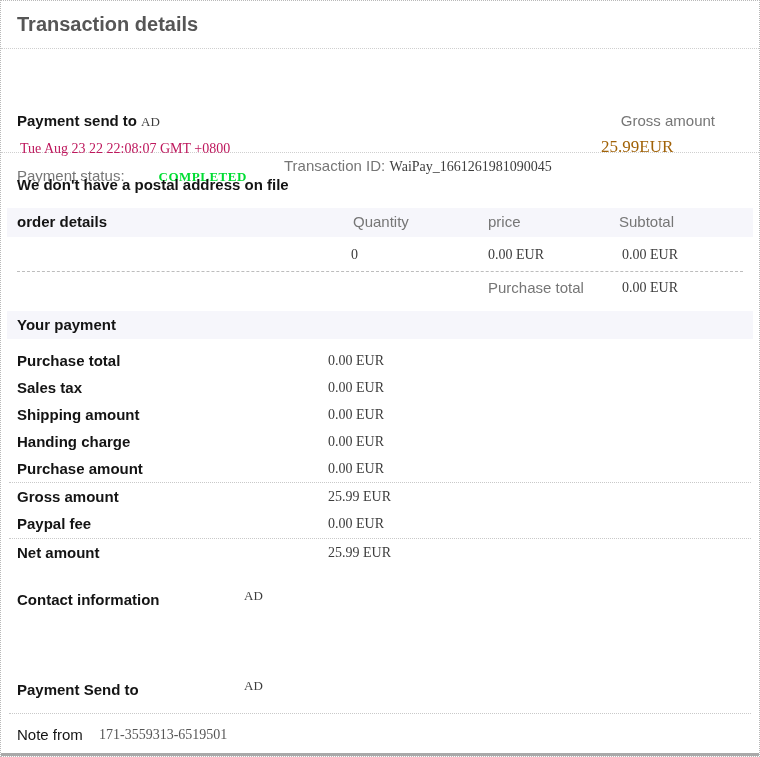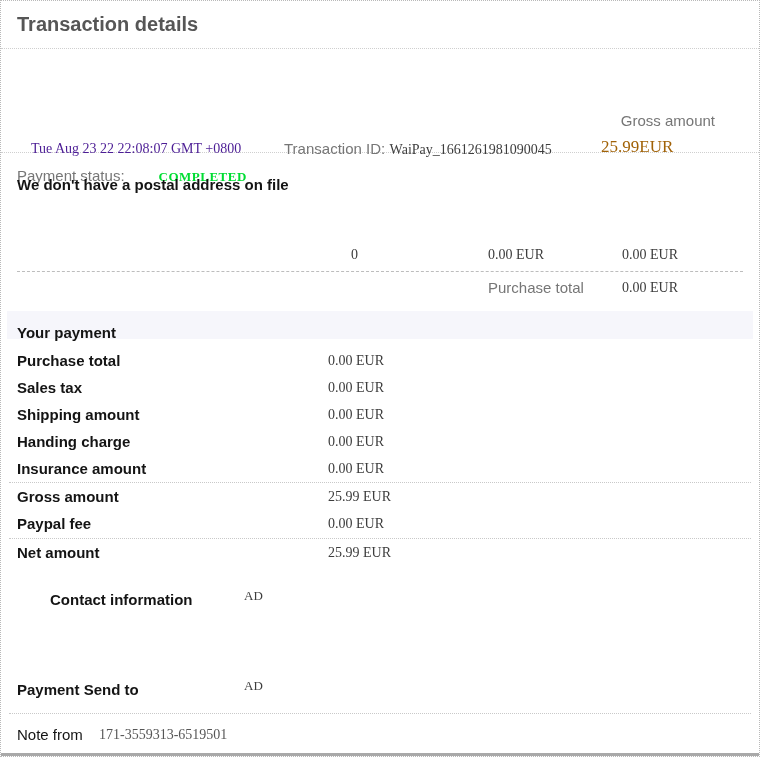--- a/index.html
+++ b/index.html
@@ -32,22 +32,22 @@
     position:absolute; top:48px; left:0; right:0; height:104px;
     border-bottom:1px dotted #cfcfcf;
   }
   .lbl-bold { font-size:15px; font-weight:bold; color:#141414; }
   .lbl-gray { font-size:15px; color:#767676; }
   .val-serif { font-family:"Liberation Serif", serif; font-size:14px; color:#3d3d3d; }
 
   .sendto { position:absolute; left:16px; top:63px; }
   .sendto .name { font-family:"Liberation Serif", serif; font-weight:normal; font-size:13px; color:#3d3d3d; margin-left:4px; }
   .gross-label { position:absolute; top:63px; right:44px; }
-  .txn-date { position:absolute; left:30px; top:92px; font-size:14px; color:#4c1d95; }
-  .txn-id { position:absolute; left:283px; top:91px; }
+  .txn-date { position:absolute; left:19px; top:92px; font-size:14px; color:#be185d; }
+  .txn-id { position:absolute; left:283px; top:108px; }
   .txn-id .id-val { font-family:"Liberation Serif", serif; font-size:14px; color:#3d3d3d; }
   .gross-value { position:absolute; left:600px; top:88px; font-size:17px; color:#a16207; }
   .status-line { position:absolute; left:16px; top:118px; }
   .status-line .badge {
     font-family:"Liberation Serif", serif; font-weight:bold;
     font-size:13px; color:#00dd33; margin-left:34px; letter-spacing:0.5px;
   }
 
   
   .notice { position:absolute; left:16px; top:175px; font-size:15px; font-weight:bold; color:#141414; }
@@ -71,28 +71,28 @@
   .sep-dotted { position:absolute; left:8px; right:8px; border-top:1px dotted #c9c9c9; }
 
   .ptotal-label { position:absolute; left:487px; top:278px; }
   .ptotal-value { position:absolute; left:621px; top:279px; }
 
   
   .yp-head {
     position:absolute; top:310px; left:6px; right:6px; height:28px;
     background:#f6f6fb;
   }
-  .yp-head .t-title { position:absolute; left:10px; top:5px; font-size:15px; font-weight:bold; color:#141414;margin-top:8px; }
+  .yp-head .t-title { position:absolute; left:10px; top:5px; font-size:15px; font-weight:bold; color:#141414; }
 
   .pay-row { position:absolute; left:0; right:0; height:22px; }
   .pay-row .p-label { position:absolute; left:16px; top:0; }
   .pay-row .p-value { position:absolute; left:327px; top:1px; }
 
   
-  .contact-label { position:absolute; left:16px; top:590px;margin-left:33px; }
+  .contact-label { position:absolute; left:16px; top:590px; }
   .contact-name  { position:absolute; left:243px; top:587px; font-size:13px; }
   .recipient     { position:absolute; left:243px; top:613px; font-size:15px; color:#767676; }
   .recipient b   { color:#111; }
   .contact-email { position:absolute; left:242px; top:641px; font-family:"Liberation Serif", serif; font-size:14px; color:#636363; }
 
   .pst-label { position:absolute; left:16px; top:680px; }
   .pst-value { position:absolute; left:243px; top:677px; font-size:13px; }
 
   
   .note-label { position:absolute; left:16px; top:725px; font-size:15px; font-weight:normal; color:#141414; }
@@ -103,34 +103,43 @@
 </head>
 <body>
 
 <div class="page">
 
   <div class="hdr">
     <div class="title">Transaction details</div>
   </div>
 
   <div class="summary">
+    <div class="sendto lbl-bold">
+      <span>Payment send to</span><span class="name">AD</span>
+    </div>
     <div class="gross-label lbl-gray">Gross amount</div>
     <div class="txn-date serif">Tue Aug 23 22 22:08:07 GMT +0800</div>
     <div class="txn-id">
       <span class="lbl-gray">Transaction ID:</span>
       <span class="id-val">WaiPay_1661261981090045</span>
     </div>
     <div class="gross-value serif">25.99EUR</div>
     <div class="status-line">
       <span class="lbl-gray">Payment status:</span><span class="badge">COMPLETED</span>
     </div>
   </div>
 
   <div class="notice">We don't have a postal address on file</div>
 
+  <div class="table-head">
+    <div class="t-title">order details</div>
+    <div class="c-qty lbl-gray">Quantity</div>
+    <div class="c-price lbl-gray">price</div>
+    <div class="c-sub lbl-gray">Subtotal</div>
+  </div>
   <div class="table-row">
     <div class="r-qty val-serif">0</div>
     <div class="r-price val-serif">0.00 EUR</div>
     <div class="r-sub val-serif">0.00 EUR</div>
   </div>
   <div class="sep-dashed" style="top:270px;"></div>
   <div class="ptotal-label lbl-gray">Purchase total</div>
   <div class="ptotal-value val-serif">0.00 EUR</div>
 
   <div class="yp-head">
@@ -147,21 +156,21 @@
   </div>
   <div class="pay-row" style="top:405px;padding-left:12px;">
     <div class="p-label lbl-bold">Shipping amount</div>
     <div class="p-value val-serif">0.00 EUR</div>
   </div>
   <div class="pay-row" style="top:432px;">
     <div class="p-label lbl-bold">Handing charge</div>
     <div class="p-value val-serif">0.00 EUR</div>
   </div>
   <div class="pay-row" style="top:459px;">
-    <div class="p-label lbl-bold">Insurance amount</div>
+    <div class="p-label lbl-bold">Purchase amount</div>
     <div class="p-value val-serif">0.00 EUR</div>
   </div>
 
   <div class="sep-dotted" style="top:481px;"></div>
 
   <div class="pay-row" style="top:487px;">
     <div class="p-label lbl-bold">Gross amount</div>
     <div class="p-value val-serif">25.99 EUR</div>
   </div>
   <div class="pay-row" style="top:514px;">

